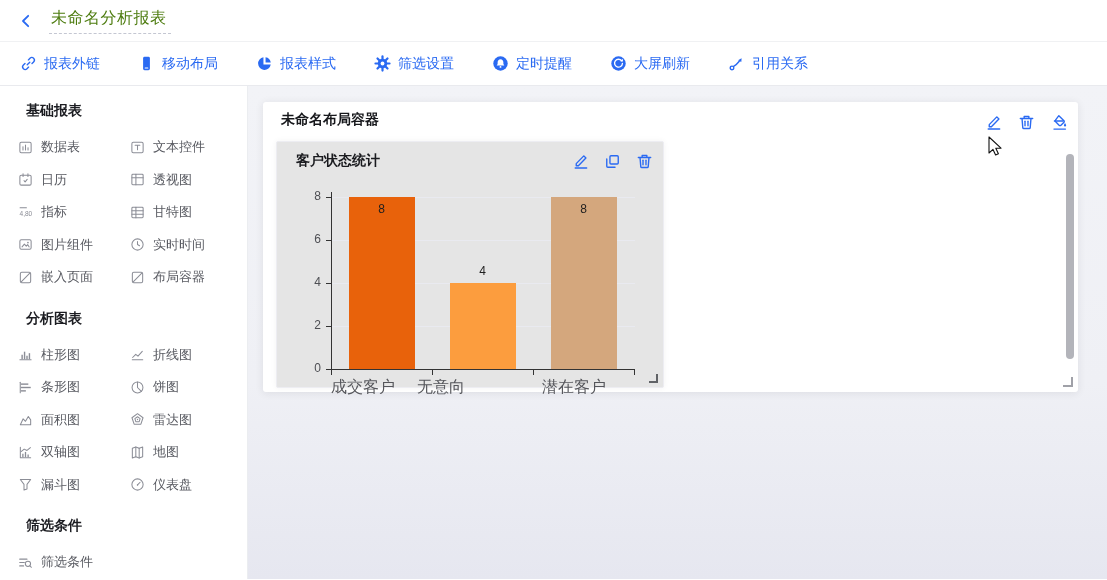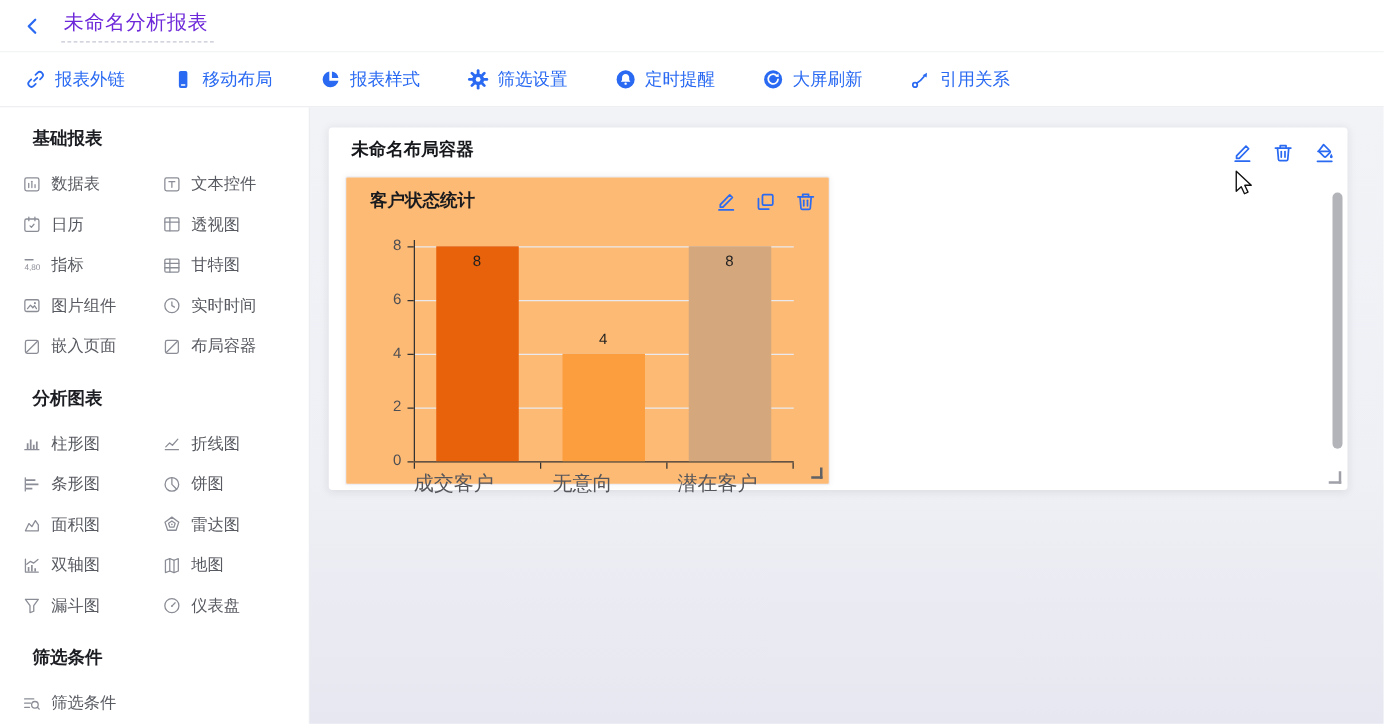--- a/index.html
+++ b/index.html
@@ -7,21 +7,21 @@
   body {
     font-family: "Liberation Sans", "DejaVu Sans", sans-serif;
     background:#fff; overflow:hidden; position:relative;
     -webkit-font-smoothing:antialiased;
   }
   
   .app-header { height:42px; display:flex; align-items:center; padding-left:18px; gap:13px;
     background:#fff; border-bottom:1px solid #f0f1f3; }
   .back-btn { width:18px; height:18px; color:#2a6af2; cursor:pointer; display:flex; align-items:center; }
   .back-btn svg { width:16px; height:16px; }
-  .report-title { font-size:16px; color:#6d28d9; padding:0 4px 4px 2px;
+  .report-title { font-size:16px; color:#4d7c0f; padding:0 4px 4px 2px;
     border-bottom:1px dashed #c4c7d2; letter-spacing:.5px; }
   
   .toolbar { height:44px; display:flex; align-items:center; padding-left:20px; gap:38px;
     background:#fff; border-bottom:1px solid #e9eaee; }
   .tb-item { display:flex; align-items:center; gap:7px; color:#2a6af2; font-size:14px; cursor:pointer; }
   .tb-icon { display:flex; } .tb-icon svg { width:17px; height:17px; }
   
   .content { display:flex; height:493px; }
   .sidebar { width:248px; background:#fff; border-right:1px solid #ebedf0; padding:2px 10px 0 18px; overflow:hidden; }
   .side-section h3 { font-size:14px; color:#1c1d22; margin:16px 0 11px 8px; font-weight:bold; }
@@ -38,21 +38,21 @@
   .panel-title { position:absolute; left:18px; top:9px; font-size:14px; font-weight:bold; color:#17181c; }
   .panel-actions { position:absolute; top:12px; right:10px; display:flex; gap:16px; }
   .icon-btn { width:17px; height:17px; color:#2a6af2; cursor:pointer; }
   .icon-btn svg { width:17px; height:17px; }
   .v-scrollbar { position:absolute; right:4px; top:52px; width:8px; height:205px;
     background:#b3b4ba; border-radius:4px; cursor:pointer; }
   .resize-corner { position:absolute; right:5px; bottom:5px; width:10px; height:10px;
     border-right:2px solid #a0a1a8; border-bottom:2px solid #a0a1a8; cursor:nwse-resize; }
   
   .chart-card { position:absolute; left:13px; top:39px; width:388px; height:247px;
-    background:#fdba74; border:1px solid #ededf2; border-radius:2px; box-shadow:0 0 6px rgba(31,35,41,.05); }
+    background:#e5e5e5; border:1px solid #ededf2; border-radius:2px; box-shadow:0 0 6px rgba(31,35,41,.05); }
   .card-title { position:absolute; left:19px; top:10px; font-size:14px; font-weight:bold; color:#1a1b1f; }
   .card-actions { position:absolute; top:11px; right:10px; display:flex; gap:15px; }
   .card-resize { position:absolute; right:5px; bottom:4px; width:9px; height:9px;
     border-right:2px solid #606266; border-bottom:2px solid #606266; cursor:nwse-resize; }
   
   .chart-area { position:absolute; left:0; top:34px; right:0; bottom:0; }
   .gridline { position:absolute; height:1px; background:#e9eaf0; }
   .axis-x { position:absolute; height:1px; background:#333; }
   .axis-y { position:absolute; width:1px; background:#333; }
   .tick { position:absolute; background:#333; }
@@ -450,21 +450,21 @@
             <div class="axis-x" style="left: 54px; top: 193px; width: 304px;"></div>
             <div class="tick" style="left: 54px; top: 194px; width: 1px; height: 5px;"></div>
             <div class="tick" style="left: 155px; top: 194px; width: 1px; height: 5px;"></div>
             <div class="tick" style="left: 256px; top: 194px; width: 1px; height: 5px;"></div>
             <div class="tick" style="left: 357px; top: 194px; width: 1px; height: 5px;"></div>
             <div class="bar" style="left: 71.5px; top: 21px; width: 66px; height: 172px; background: rgb(232, 98, 11);"></div>
             <div class="bar-label" style="left: 82.5px; top: 26px;">8</div>
             <div class="cat-label" style="left: 54px; top: 201px; width: 101px;">成交客户</div>
             <div class="bar" style="left: 172.5px; top: 107px; width: 66px; height: 86px; background: rgb(252, 157, 62);"></div>
             <div class="bar-label" style="left: 183.5px; top: 88px;">4</div>
-            <div class="cat-label" style="left: 165px; top: 201px; width: 101px;">无意向</div>
+            <div class="cat-label" style="left: 140px; top: 201px; width: 101px;">无意向</div>
             <div class="bar" style="left: 273.5px; top: 21px; width: 66px; height: 172px; background: rgb(212, 167, 125);"></div>
             <div class="bar-label" style="left: 284.5px; top: 26px;">8</div>
             <div class="cat-label" style="left: 265px; top: 201px; width: 101px;">潜在客户</div>
           </div>
         <div class="card-resize"></div>
       </div>
 
       <div class="v-scrollbar"></div>
       <div class="resize-corner"></div>
     </div>

